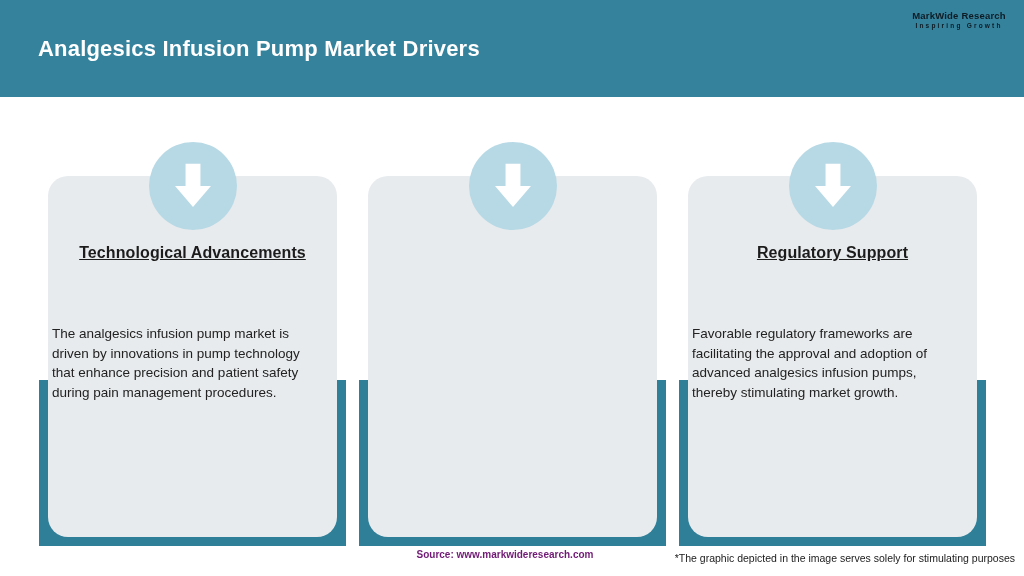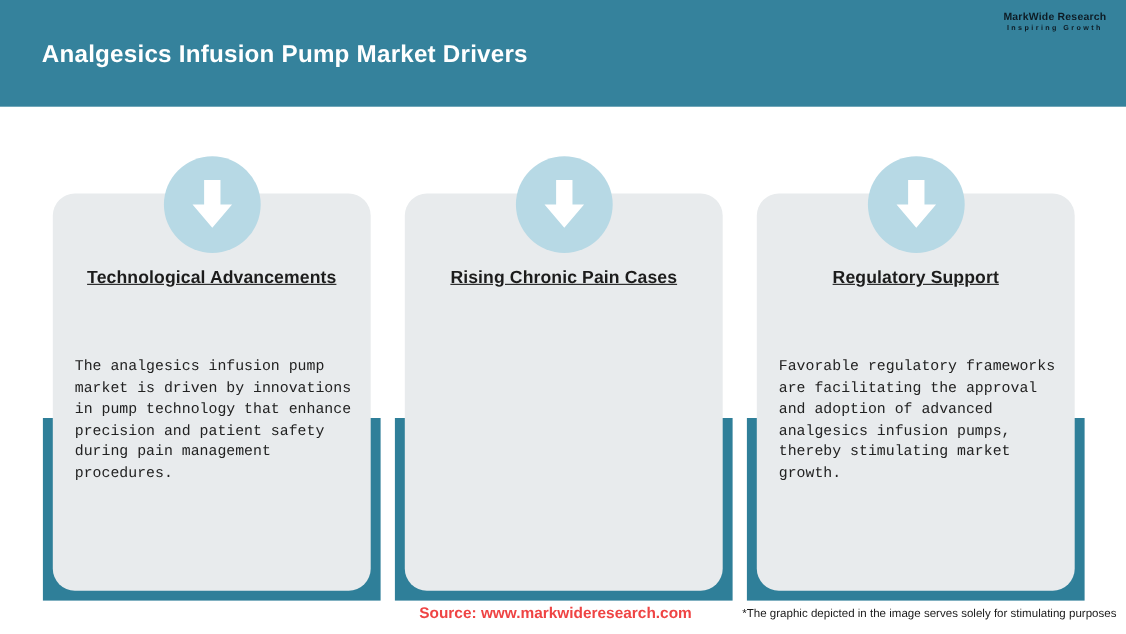--- a/index.html
+++ b/index.html
@@ -105,37 +105,36 @@
     width: 100%;
     text-align: center;
     font-size: 16px;
     font-weight: bold;
     color: #1c1c1c;
     letter-spacing: 0.1px;
     text-decoration: underline;
   }
   .card-body {
     position: absolute;
-    left: 20px; top: 148px;
+    left: 4px; top: 148px;
     width: 256px;
     font-size: 13.5px;
     line-height: 19.5px;
     color: #222222;
     text-align: left;
-    font-family: Liberation Mono, monospace;
   }
 
   
   .footer-source {
     position: absolute;
     left: 505px; top: 549px;
     transform: translateX(-50%);
-    font-size: 14px;
+    font-size: 10px;
     font-weight: bold;
-    color: #ef4444;
+    color: #701a75;
     white-space: nowrap;
   }
   .footer-disclaimer {
     position: absolute;
     right: 9px; top: 552px;
     font-size: 10.5px;
     font-weight: 500;
     color: #1a1a1a;
     white-space: nowrap;
   }
@@ -162,21 +161,20 @@
     <div class="arrow-circle">
       <svg viewBox="0 0 100 100">
           <polygon points="38,14 62,14 62,50 79,50 50,84 21,50 38,50" fill="#ffffff"></polygon>
         </svg>
     </div>
   </div>
 
   <div class="card-col col-2">
     <div class="card-backing"></div>
     <div class="card">
-      <div class="card-title">Rising Chronic Pain Cases</div>
     </div>
     <div class="arrow-circle">
       <svg viewBox="0 0 100 100">
           <polygon points="38,14 62,14 62,50 79,50 50,84 21,50 38,50" fill="#ffffff"></polygon>
         </svg>
     </div>
   </div>
 
   <div class="card-col col-3">
     <div class="card-backing"></div>

